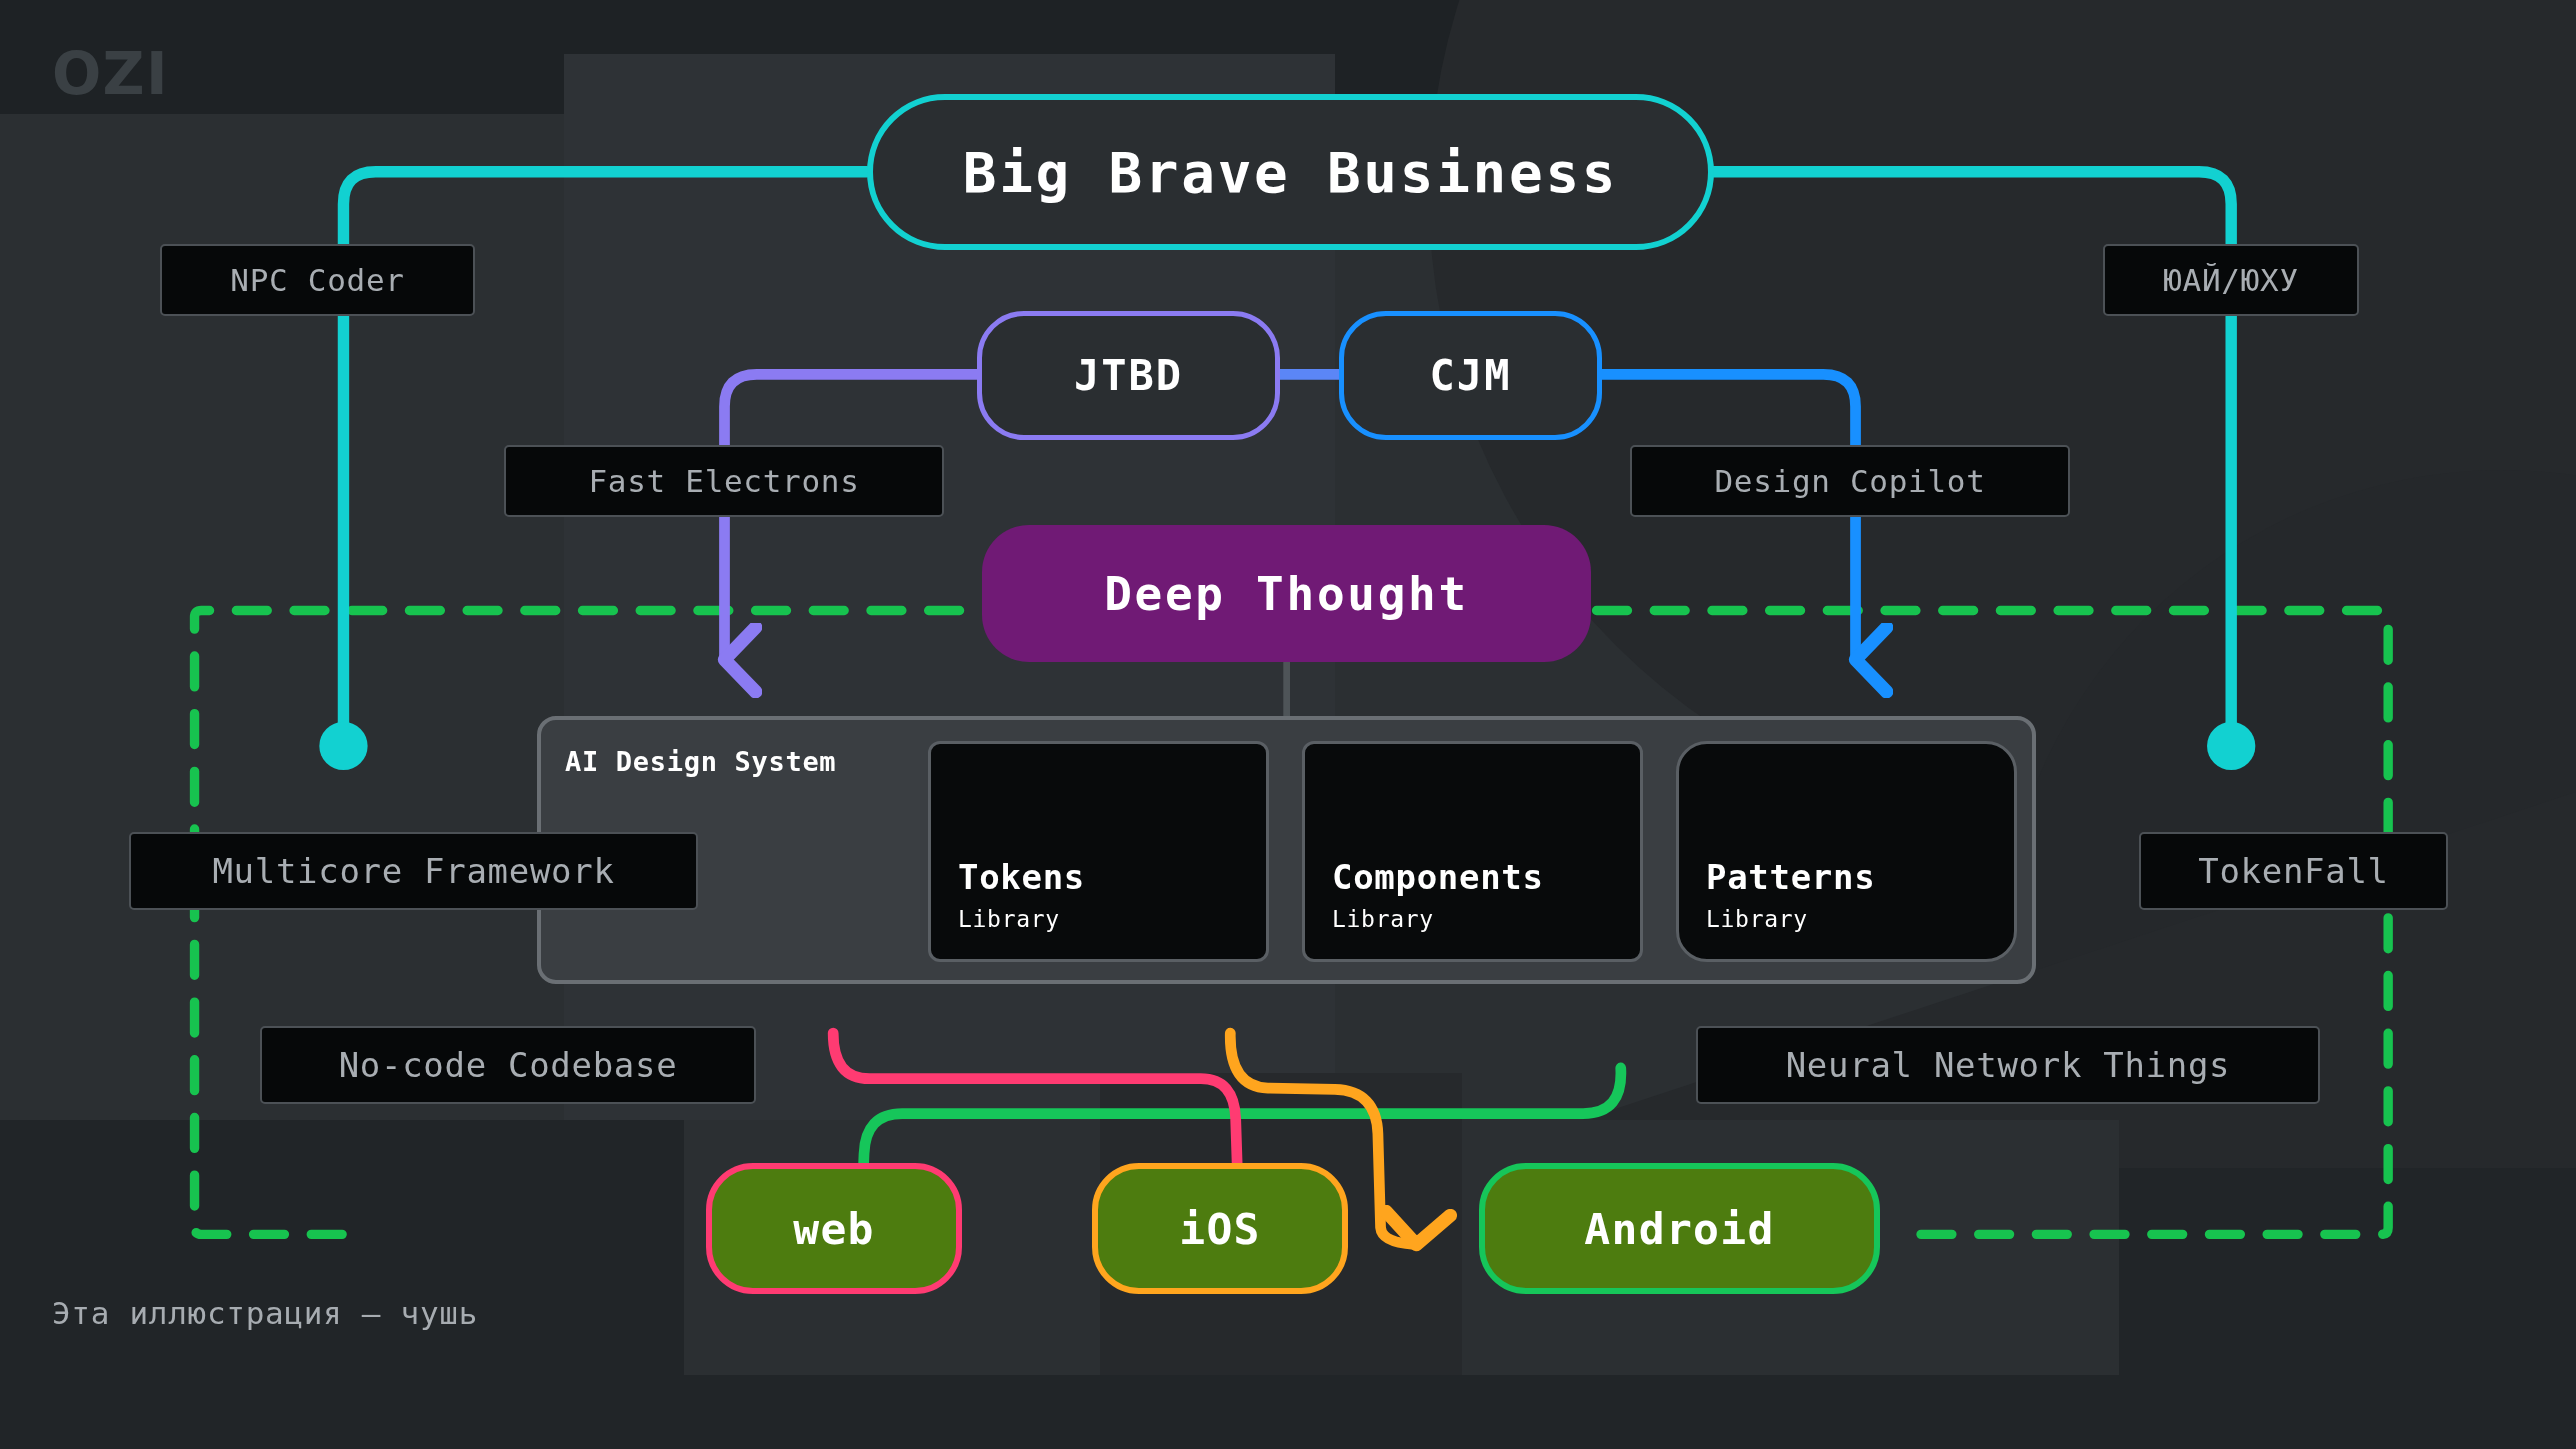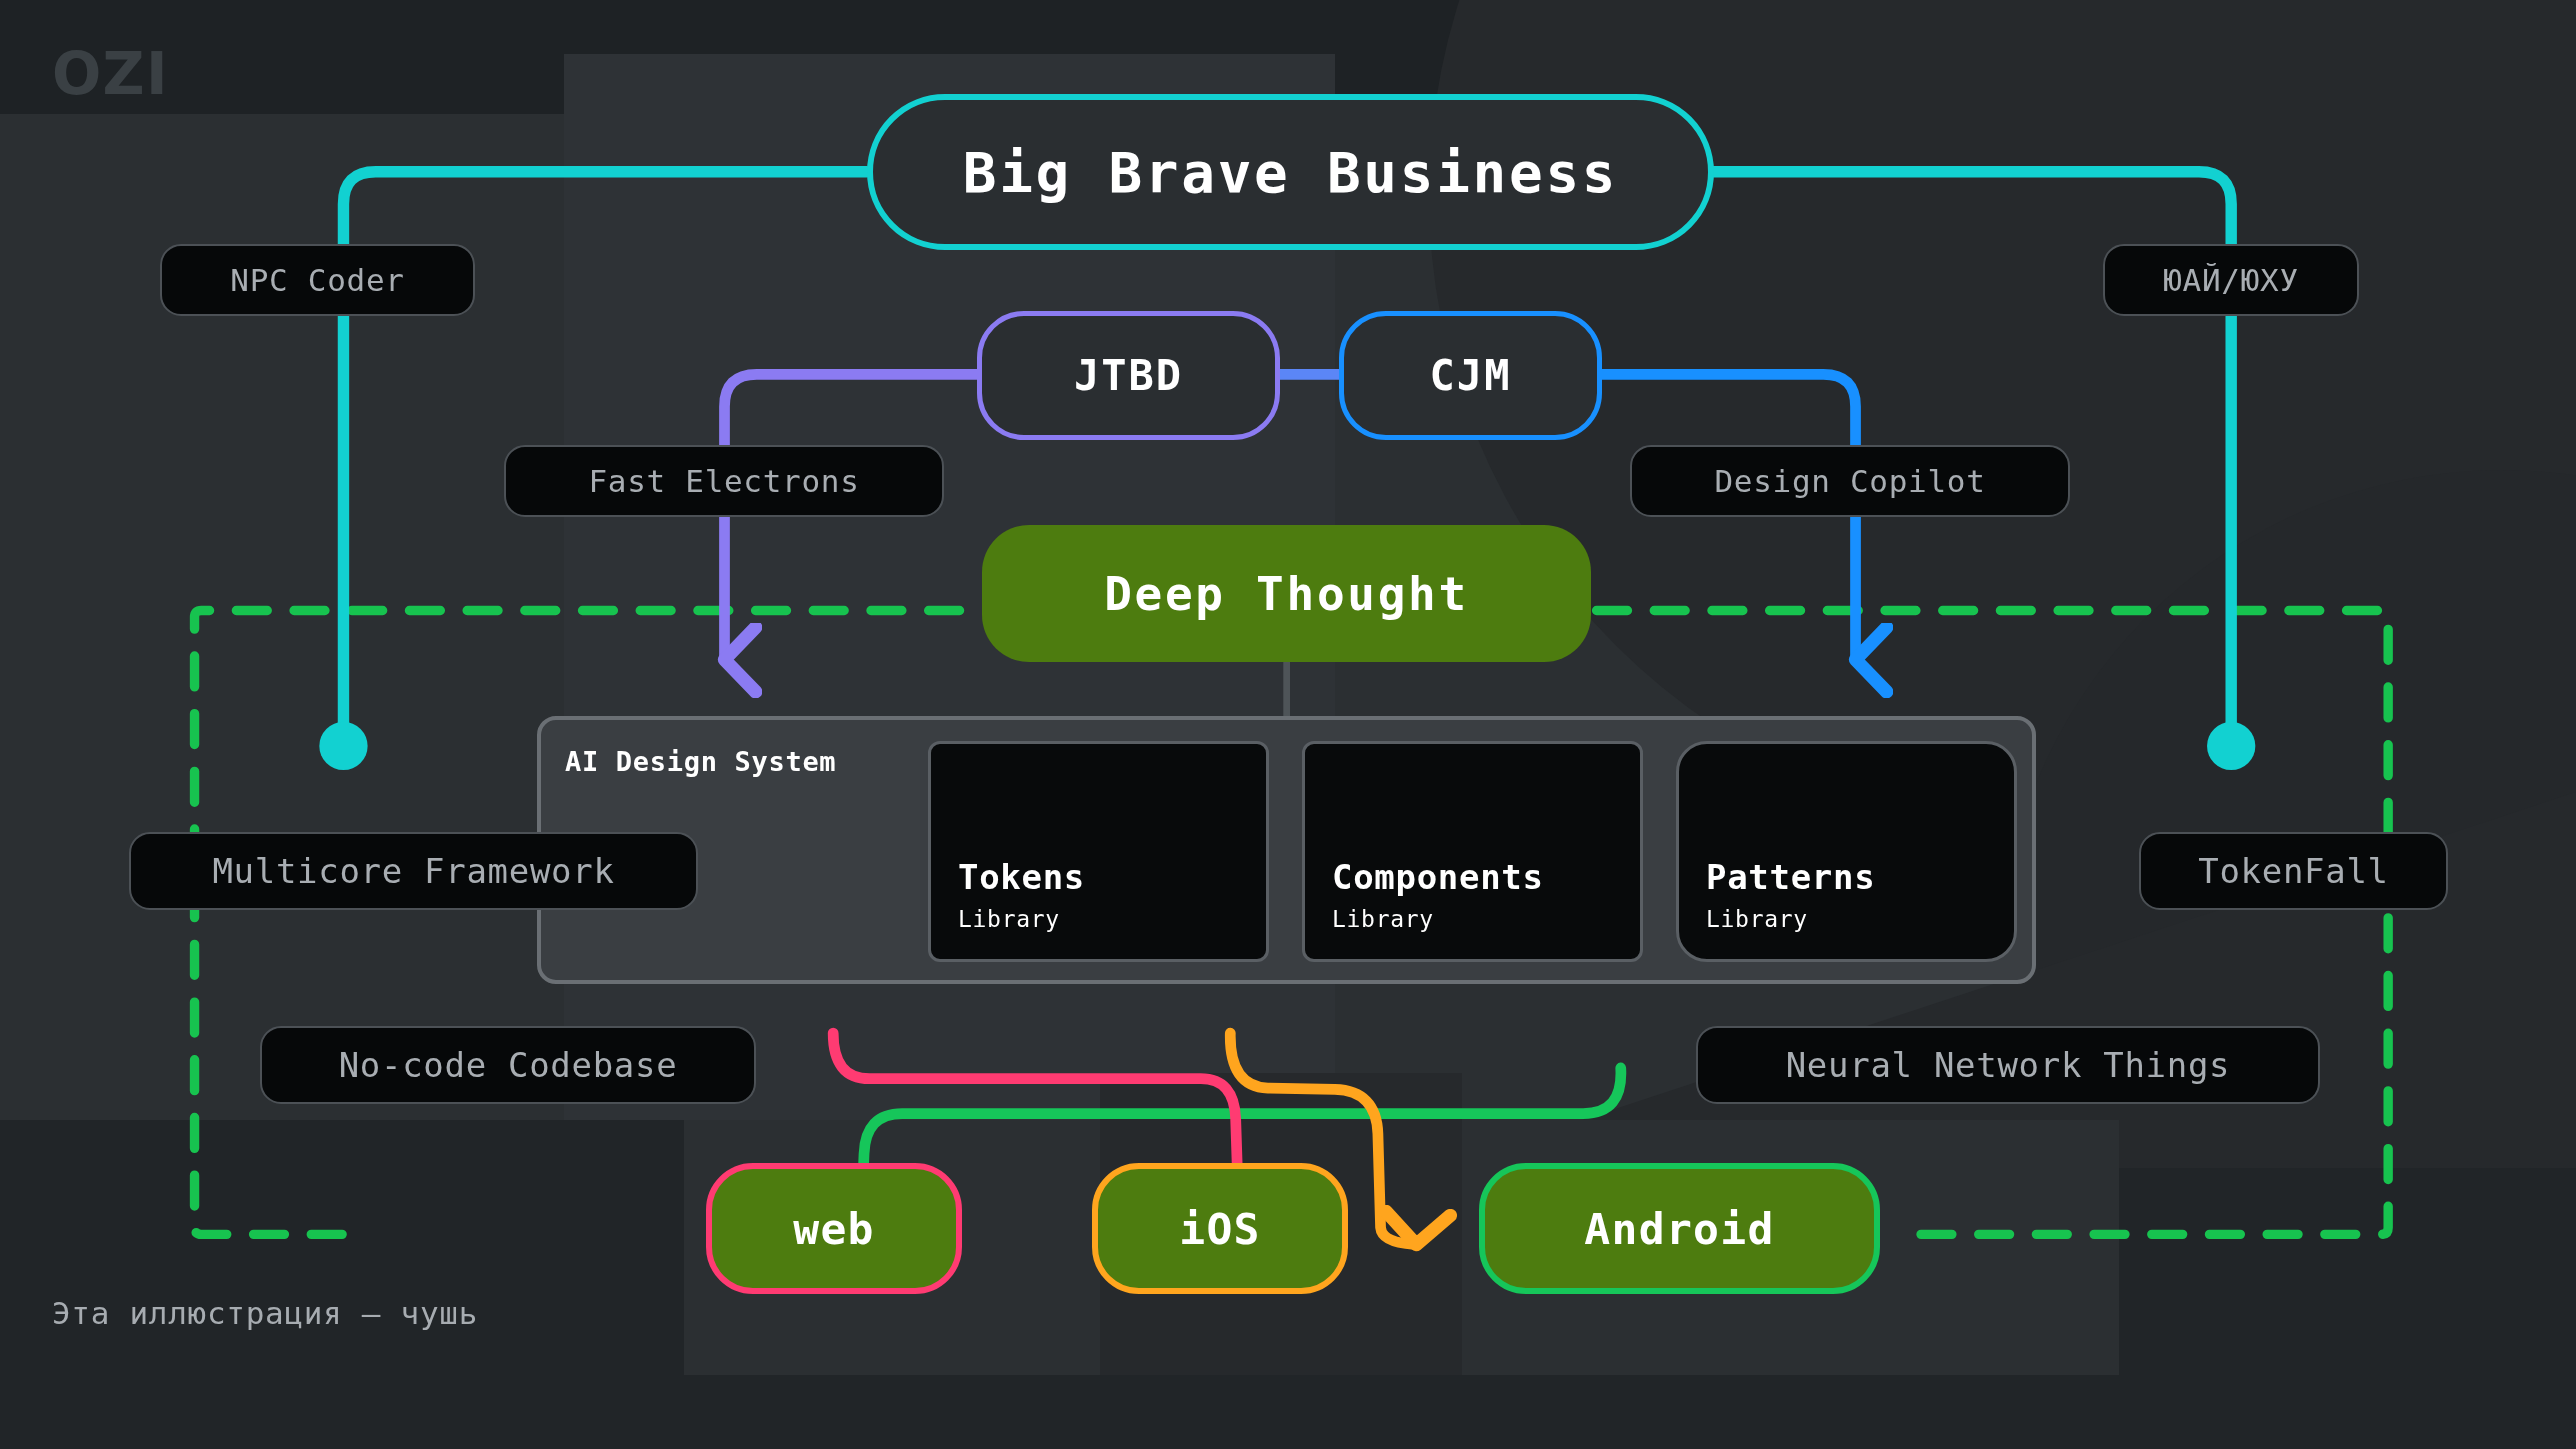--- a/index.html
+++ b/index.html
@@ -98,21 +98,21 @@
     font-size: 43px; font-weight: 700; letter-spacing: 1.3px;
   }
 
   
   .chip {
     position: absolute;
     display: flex; align-items: center; justify-content: center;
     box-sizing: border-box;
     background: #060809;
     border: 2.7px solid #4c5156;
-    border-radius: 21px;
+    border-radius: 5px;
     color: #a8adb2;
     font-size: 31px;
     letter-spacing: 0.7px;
     white-space: nowrap;
     padding: 0 37px;
   }
 
   
   #ds-group {
     position: absolute;
@@ -211,21 +211,21 @@
   </div>
 
   <div class="node mid" id="node-jtbd" style="left:977px; top:311px; width:303px; height:129px; border-color:#8B7BF2;">
     <span>JTBD</span>
   </div>
 
   <div class="node mid" id="node-cjm" style="left:1339px; top:311px; width:263px; height:129px; border-color:#1890FF;text-align:center;">
     <span>CJM</span>
   </div>
 
-  <div class="node filled" id="node-deep-thought" style="left:982px; top:525px; width:609px; height:137px; background:#4d7c0f;">
+  <div class="node filled" id="node-deep-thought" style="left:982px; top:525px; width:609px; height:137px; background:#701a75;">
     <span>Deep Thought</span>
   </div>
 
   <div id="ds-group"></div>
   <div id="ds-title">AI Design System</div>
 
   <div class="ds-card" style="left:928px;">
     <div class="ds-name">Tokens</div>
     <div class="ds-sub">Library</div>
   </div>

